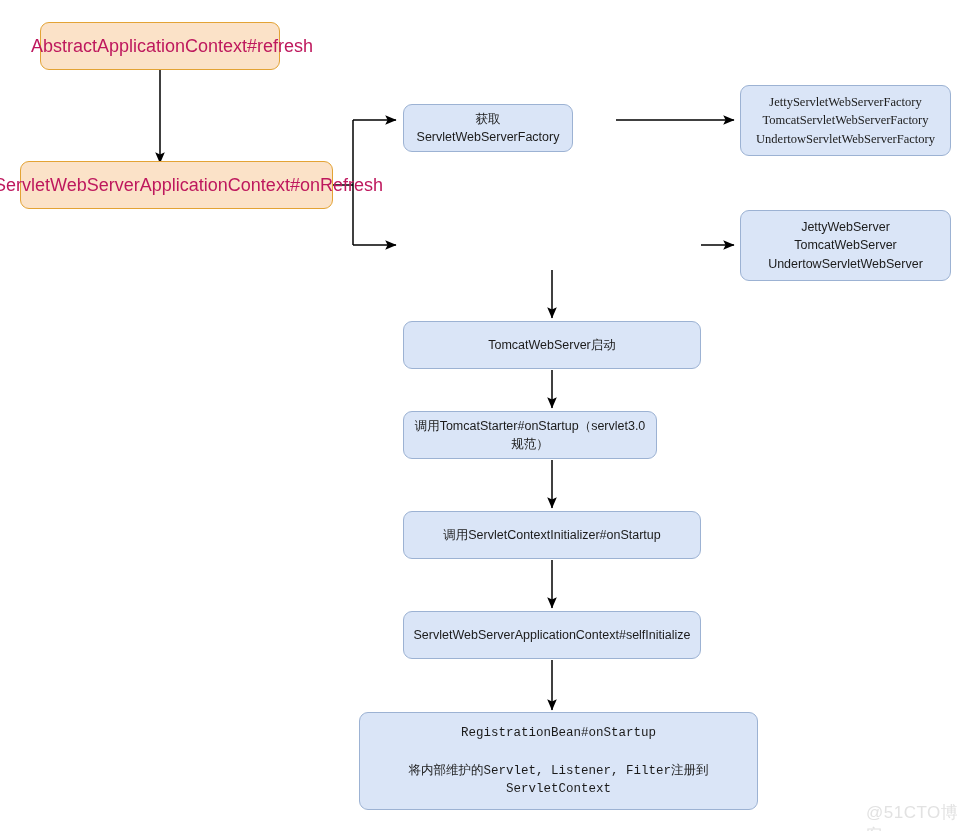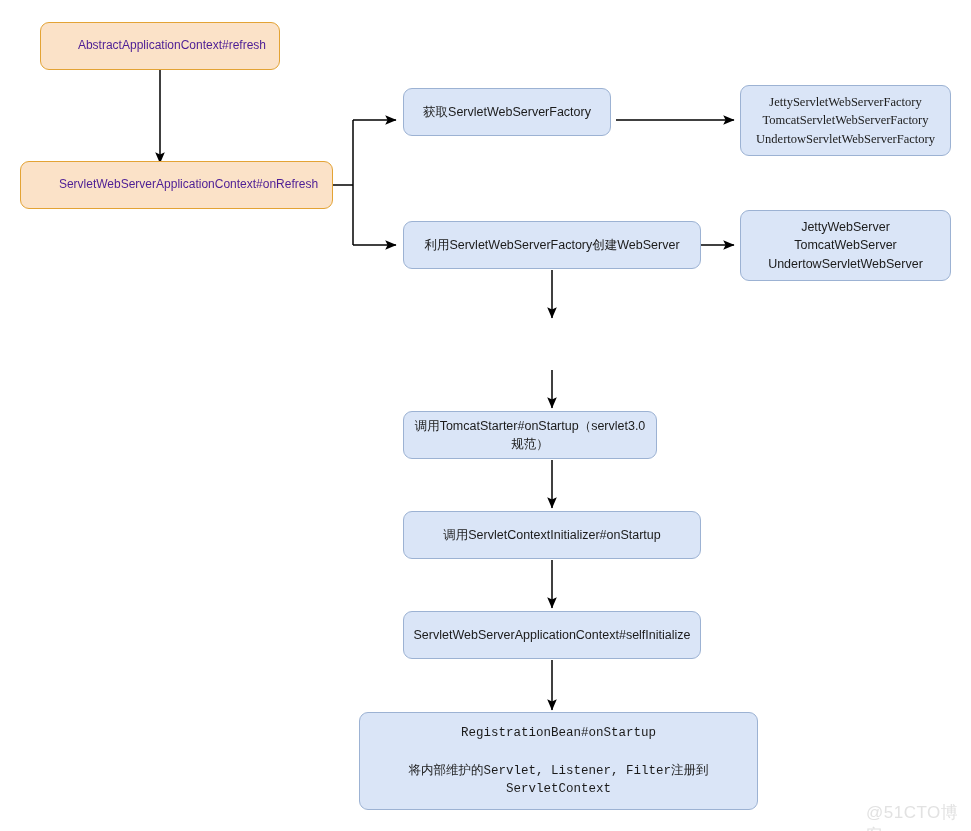--- a/index.html
+++ b/index.html
@@ -40,22 +40,22 @@
     border-radius: 9px;
     border-width: 1.6px;
     border-style: solid;
     line-height: 1.45;
     padding: 4px 8px;
   }
 
   .node.orange {
     background: #fbe2c8;
     border-color: #e3a335;
-    color: #4c1d95;
-    font-size: 12px;
+    color: #be185d;
+    font-size: 18px;
     padding-left: 32px;
   }
 
   .node.blue {
     background: #dae5f7;
     border-color: #9cb2d3;
     color: #1b1b1b;
     font-size: 12.5px;
   }
 
@@ -116,40 +116,40 @@
   </svg>
 
   <div class="node orange" style="left:40px; top:22px; width:240px; height:48px;">
     <span>AbstractApplicationContext#refresh</span>
   </div>
 
   <div class="node orange" style="left:20px; top:161px; width:313px; height:48px;">
     <span>ServletWebServerApplicationContext#onRefresh</span>
   </div>
 
-  <div class="node blue" style="left:403px; top:88px; width:208px; height:48px;">
+  <div class="node blue" style="left:403px; top:104px; width:170px; height:48px;">
     <span>获取ServletWebServerFactory</span>
   </div>
 
   <div class="node blue" style="left:740px; top:85px; width:211px; height:71px;font-family:Liberation Serif, serif;">
     <span class="multiline">JettyServletWebServerFactory
 TomcatServletWebServerFactory
 UndertowServletWebServerFactory</span>
   </div>
 
-  <div class="node blue" style="left:403px; top:221px; width:298px; height:48px;">
-    <span>利用ServletWebServerFactory创建WebServer</span>
-  </div>
 
   <div class="node blue" style="left:740px; top:210px; width:211px; height:71px;">
     <span class="multiline">JettyWebServer
 TomcatWebServer
 UndertowServletWebServer</span>
   </div>
 
+  <div class="node blue" style="left:403px; top:321px; width:298px; height:48px;">
+    <span>TomcatWebServer启动</span>
+  </div>
 
   <div class="node blue" style="left:403px; top:411px; width:254px; height:48px;">
     <span>调用TomcatStarter#onStartup（servlet3.0规范）</span>
   </div>
 
   <div class="node blue" style="left:403px; top:511px; width:298px; height:48px;">
     <span>调用ServletContextInitializer#onStartup</span>
   </div>
 
   <div class="node blue" style="left:403px; top:611px; width:298px; height:48px;border-radius:9px;">

